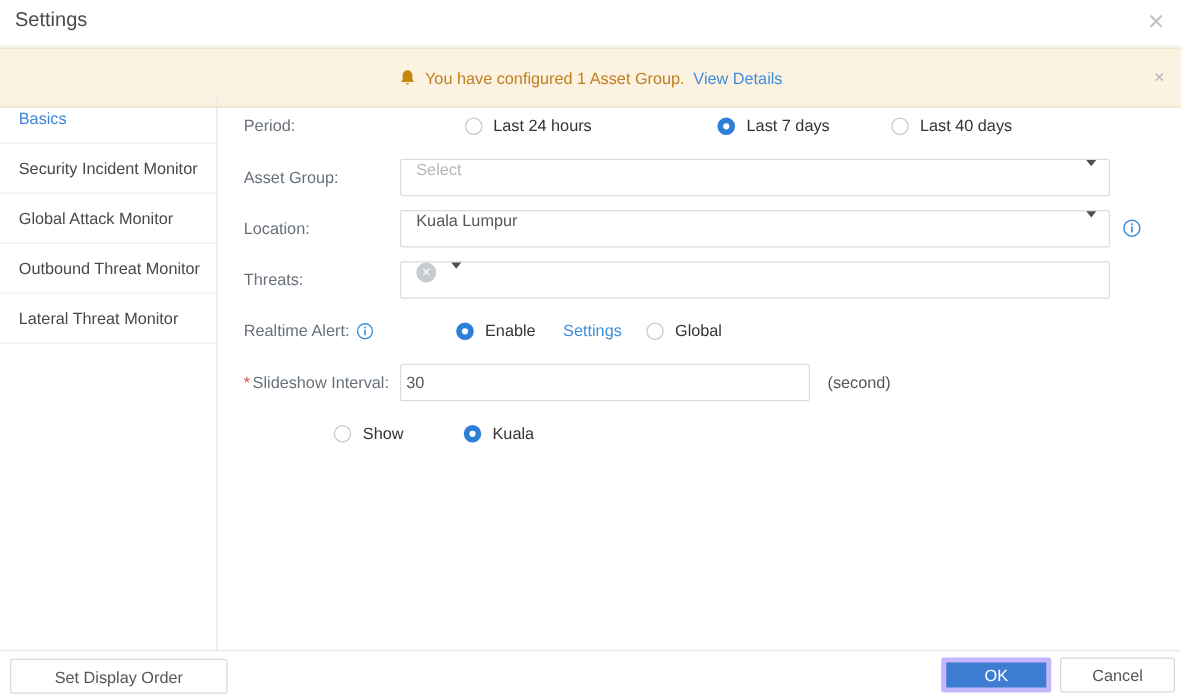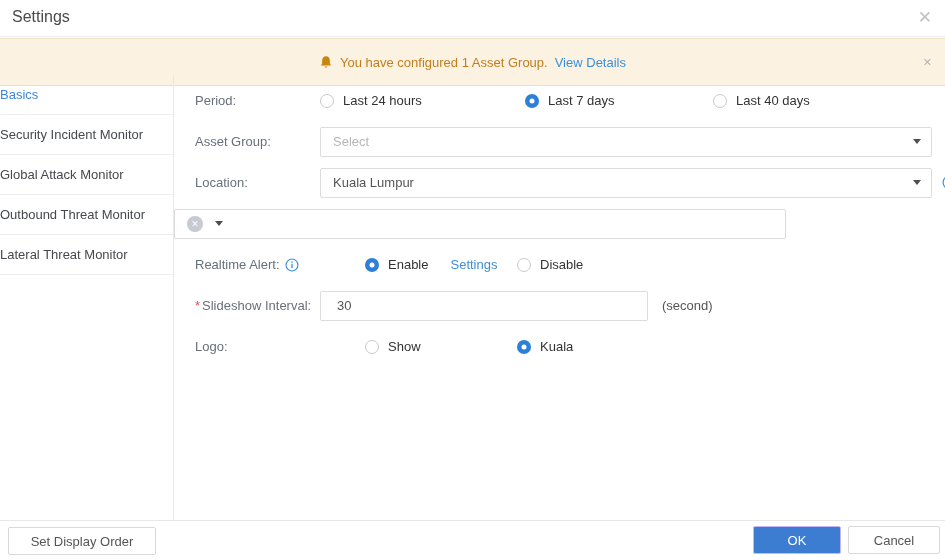--- a/index.html
+++ b/index.html
@@ -20,67 +20,67 @@
     background:#fcf2e2; border-top:1px solid #f3e1c6; border-bottom:1px solid #f0ddc0;
     display:flex; align-items:center; justify-content:center; }
   .banner-inner { display:flex; align-items:center; gap:7px; }
   .banner-text { color:#c07e1e; font-size:13px; }
   .banner-link { color:#3d8fd9; font-size:13px; text-decoration:none; cursor:pointer; }
   .banner-close { position:absolute; right:13px; top:50%; transform:translateY(-50%);
     font-size:11px; color:#b5b5b5; cursor:pointer; }
   
   .dlg-body { position:absolute; top:75px; bottom:40px; left:0; right:0; display:flex; }
   .sidebar { width:174px; border-right:1px solid #e8e8e8; flex-shrink:0; }
-  .side-item { height:40px; line-height:40px; 
+  .side-item { height:40px; line-height:40px; padding-left:15px;
     border-bottom:1px solid #efefef; color:#45484c; font-size:13px; cursor:pointer;
     white-space:nowrap; }
   .side-item.active { color:#3d87d8; }
   .content { flex:1; padding-top:5px; }
   .form-row { display:flex; align-items:center; min-height:41px; }
   .row-label { width:146px; padding-left:21px; flex-shrink:0; color:#68707a;
     font-size:13px; display:flex; align-items:center; gap:5px; }
   .row-controls { flex:1; display:flex; align-items:center; }
   .req { color:#e05252; margin-right:2px; }
   
-  .radio-opt { display:flex; align-items:center; gap:9px; cursor:pointer; }
+  .radio-opt { display:flex; align-items:center; gap:9px; cursor:pointer;justify-content:center; }
   .radio { width:14px; height:14px; border-radius:50%; border:1px solid #c9c9c9;
     background:#fff; flex-shrink:0; position:relative; }
   .radio.selected { border:none; background:#2e7fd8; }
   .radio.selected::after { content:''; position:absolute; left:50%; top:50%;
     width:5px; height:5px; background:#fff; border-radius:50%;
     transform:translate(-50%,-50%); }
   .opt-label { color:#333; font-size:13px; }
   .w205 { width:205px; } .w188 { width:188px; } .w197 { width:197px;padding-left:45px; }
   
-  .select-box { width:612px; height:30px; border:1px solid #dcdcdc; border-radius:2px;
-    background:#fff; display:flex; align-items:center; padding:0 10px 0 12px;
+  .select-box { width:568px; height:30px; border:1px solid #dcdcdc; border-radius:2px;
+    background:#fff; display:flex; padding:0 10px 0 12px;
     cursor:pointer; }
   .select-value { flex:1; color:#555; font-size:13px; }
   .select-value.placeholder { color:#b6b6b6; }
   .caret { width:0; height:0; border-left:4px solid transparent;
     border-right:4px solid transparent; border-top:5px solid #4c4f54; flex-shrink:0; }
   .clear-ico { width:16px; height:16px; border-radius:50%; background:#c6cad1;
     color:#fff; font-size:9px; line-height:16px; text-align:center; margin-right:12px;
     cursor:pointer; flex-shrink:0; }
   .text-input { width:328px; height:30px; border:1px solid #dcdcdc; border-radius:2px;
-    padding:0 16px; color:#555; font-size:13px; font-family:"Liberation Sans",sans-serif;
+    padding:0 4px; color:#555; font-size:13px; font-family:"Liberation Sans",sans-serif;
     outline:none; }
   .suffix { margin-left:14px; color:#555; }
   .link { color:#3d8fd9; cursor:pointer; text-decoration:none; font-size:13px; }
   .settings-link { margin-left:22px; }
   .info-ico { display:inline-flex; flex-shrink:0; cursor:pointer; }
   .loc-info { margin-left:10px; }
   
   .dlg-footer { position:absolute; bottom:0; left:0; right:0; height:40px;
     border-top:1px solid #e8e8e8; background:#fff; }
   .btn { height:28px; border-radius:2px; font-size:13px; cursor:pointer;
     font-family:"Liberation Sans",sans-serif; }
   .btn-plain { background:#fff; border:1px solid #d9d9d9; color:#555; }
-  .btn-primary { background:#3d7dd1; border:1px solid #c4b5fd; color:#fff; }
-  .btn-order { position:absolute; left:8px; top:6px; width:148px; }
+  .btn-primary { background:#3d7dd1; border:4px solid #c4b5fd; color:#fff; }
+  .btn-order { position:absolute; left:8px; top:6px; width:174px; }
   .btn-ok { position:absolute; right:104px; top:5px; width:88px; }
   .btn-cancel { position:absolute; right:5px; top:5px; width:92px; }
 </style>
 </head>
 <body>
 
 <div class="dialog">
 
   <div class="dlg-header">
     <div class="dlg-title">Settings</div>
@@ -152,20 +152,21 @@
             <svg width="15" height="15" viewBox="0 0 15 15">
               <circle cx="7.5" cy="7.5" r="6.4" fill="none" stroke="#3d8fd9" stroke-width="1.2"></circle>
               <rect x="6.8" y="3.6" width="1.4" height="1.5" fill="#3d8fd9"></rect>
               <rect x="6.8" y="6.3" width="1.4" height="4.6" fill="#3d8fd9"></rect>
             </svg>
           </span>
         </div>
       </div>
 
       <div class="form-row">
+        <div class="row-label">Threats:</div>
         <div class="row-controls">
           <div class="select-box">
             <span class="clear-ico">✕</span>
             <span class="caret"></span>
           </div>
         </div>
       </div>
 
       <div class="form-row">
         <div class="row-label">
@@ -181,38 +182,37 @@
         <div class="row-controls">
           <div class="w197" style="display:flex;align-items:center;">
             <div class="radio-opt">
               <span class="radio selected"></span>
               <span class="opt-label">Enable</span>
             </div>
             <a class="link settings-link">Settings</a>
           </div>
           <div class="radio-opt">
             <span class="radio"></span>
-            <span class="opt-label">Disable</span>
+            <span class="opt-label">Global</span>
           </div>
         </div>
       </div>
 
       <div class="form-row">
         <div class="row-label" style="gap:0;">
           <span class="req">*</span>
           <span>Slideshow Interval:</span>
         </div>
         <div class="row-controls">
           <input class="text-input" type="text" value="30" style="">
           <span class="suffix">(second)</span>
         </div>
       </div>
 
       <div class="form-row">
-        <div class="row-label">Logo:</div>
         <div class="row-controls">
           <div class="radio-opt w197">
             <span class="radio"></span>
             <span class="opt-label">Show</span>
           </div>
           <div class="radio-opt">
             <span class="radio selected"></span>
             <span class="opt-label">Kuala</span>
           </div>
         </div>

